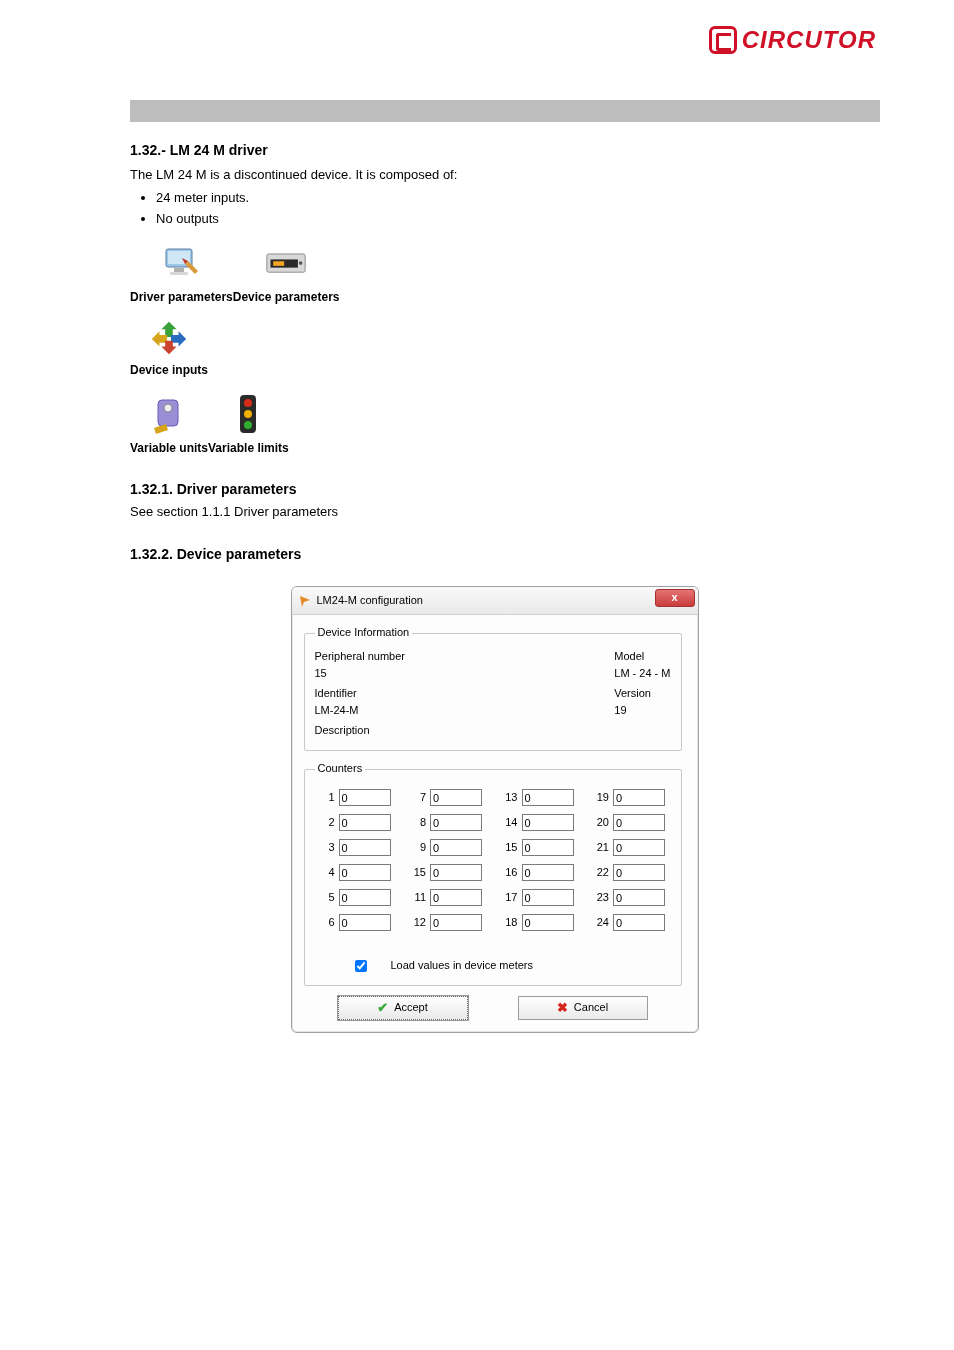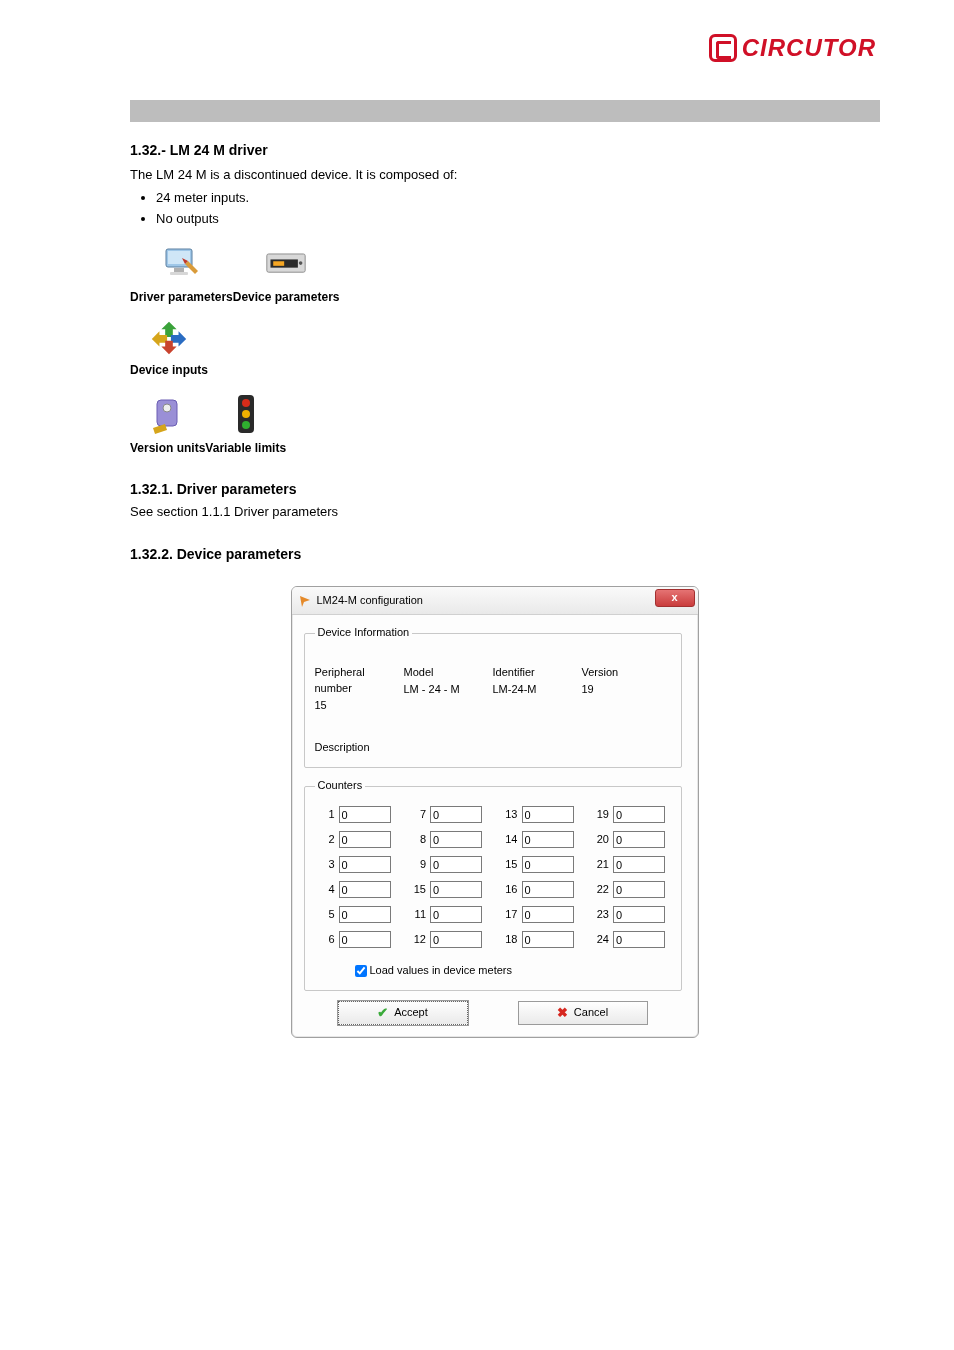--- a/index.html
+++ b/index.html
@@ -11,21 +11,21 @@
     background: #fff;
     width: 954px;
   }
   .page {
     width: 954px;
     padding: 40px 75px 60px 75px;
     position: relative;
   }
   .logo {
     position: absolute;
-    top: 34px;
+    top: 26px;
     right: 78px;
     display: flex;
     align-items: center;
     gap: 5px;
   }
   .logo-icon {
     width: 28px;
     height: 28px;
     border: 3px solid #d01027;
     border-radius: 6px;
@@ -158,23 +158,22 @@
   .dialog-body { padding: 10px 16px 12px 12px; }
   fieldset {
     border: 1px solid #c8c8c8;
     border-radius: 2px;
     margin: 0 0 10px 0;
     padding: 8px 10px 10px 10px;
   }
   legend { font-size: 11px; padding: 0 3px; }
   .info-grid {
     display: grid;
-    grid-template-columns: 1fr 1fr 1fr 1fr;
-    row-gap: 26px;
-    margin-top: 16px;
+    grid-template-columns: 1fr;
+    row-gap: 4px;
   }
   .info-cell .lbl { display: block; }
   .info-cell .val { display: block; margin-top: 1px; }
   .counters-grid {
     display: grid;
     grid-template-columns: repeat(4, 1fr);
     column-gap: 18px;
     row-gap: 8px;
     padding: 4px 4px 2px 4px;
   }
@@ -190,25 +189,25 @@
   }
   .counter input {
     width: 52px;
     height: 17px;
     border: 1px solid #7a7a7a;
     font-size: 11px;
     padding: 0 2px;
     background: #fff;
   }
   .loadchk {
-    margin-top: 12px;
+    margin-top: 24px;
     margin-left: 36px;
     display: flex;
     align-items: center;
-    gap: 0;
+    gap: 21px;
   }
   .loadchk input { width: 12px; height: 12px; }
   .btn-row {
     display: flex;
     justify-content: center;
     gap: 50px;
     margin-top: 4px;
   }
   .dlg-btn {
     width: 130px;
@@ -287,21 +286,21 @@
 
     <div class="nav-row">
       <div class="nav-item">
         <div class="nav-icon">
           <svg width="42" height="42" viewBox="0 0 42 42">
             <rect x="10" y="6" width="20" height="26" rx="4" fill="#9a8fd6" stroke="#6a5db3"></rect>
             <circle cx="20" cy="14" r="4" fill="#eee" stroke="#888"></circle>
             <polygon points="6,34 18,30 20,36 8,40" fill="#d6a51b"></polygon>
           </svg>
         </div>
-        <span>Version units</span>
+        <span>Variable units</span>
       </div>
       <div class="nav-item">
         <div class="nav-icon">
           <svg width="24" height="44" viewBox="0 0 24 44">
             <rect x="4" y="2" width="16" height="38" rx="4" fill="#2a2a2a"></rect>
             <circle cx="12" cy="10" r="4" fill="#d62c1a"></circle>
             <circle cx="12" cy="21" r="4" fill="#efb000"></circle>
             <circle cx="12" cy="32" r="4" fill="#2fae2f"></circle>
           </svg>
         </div>

